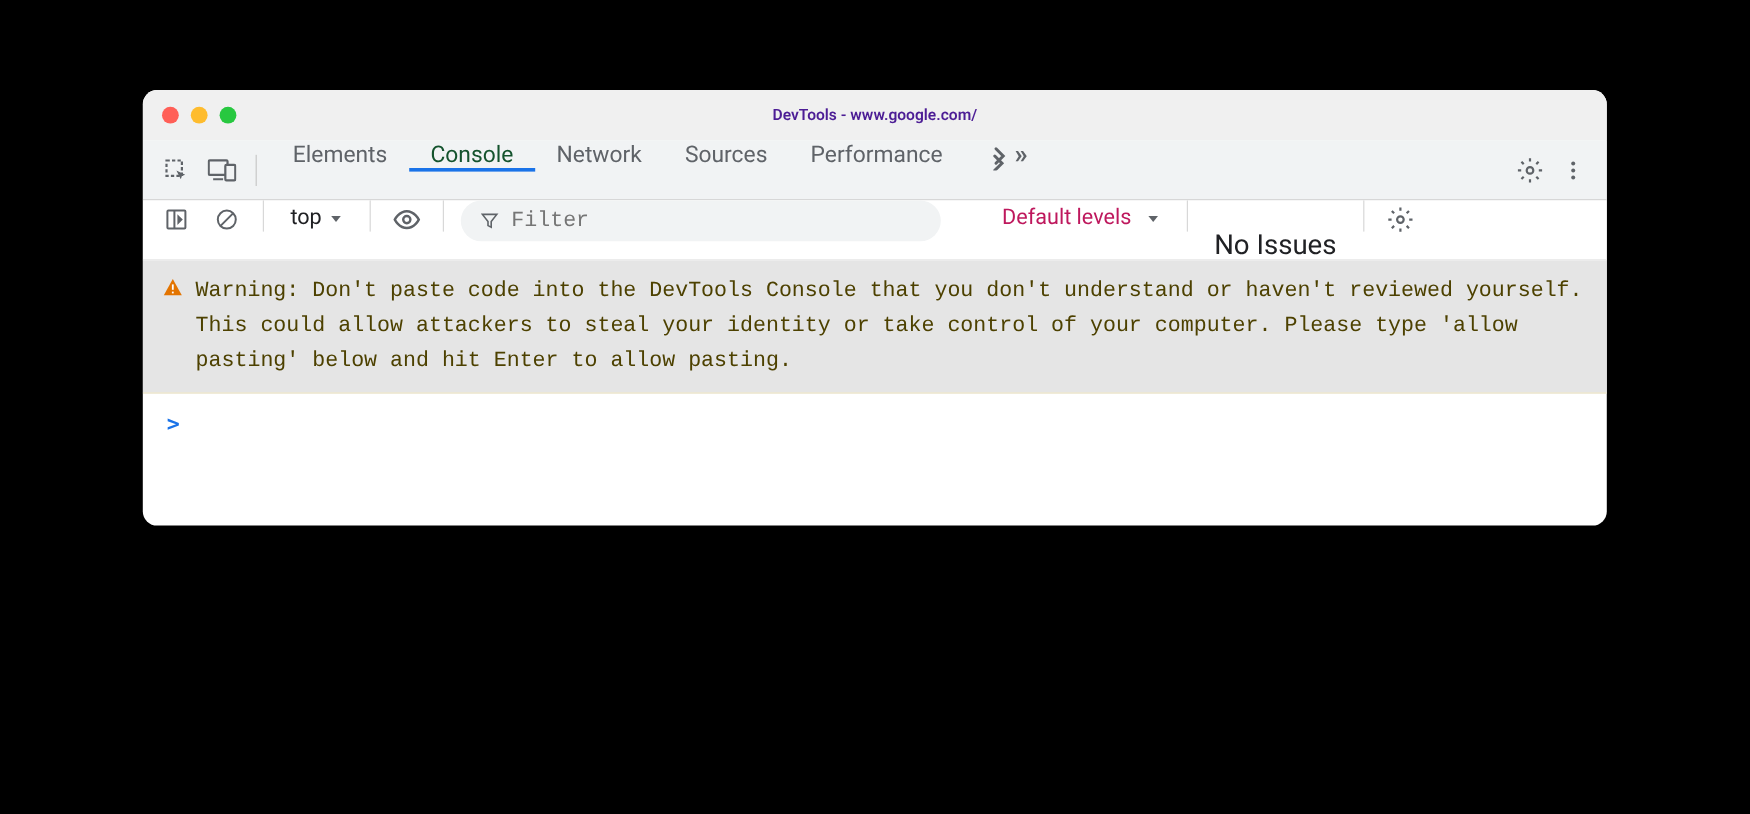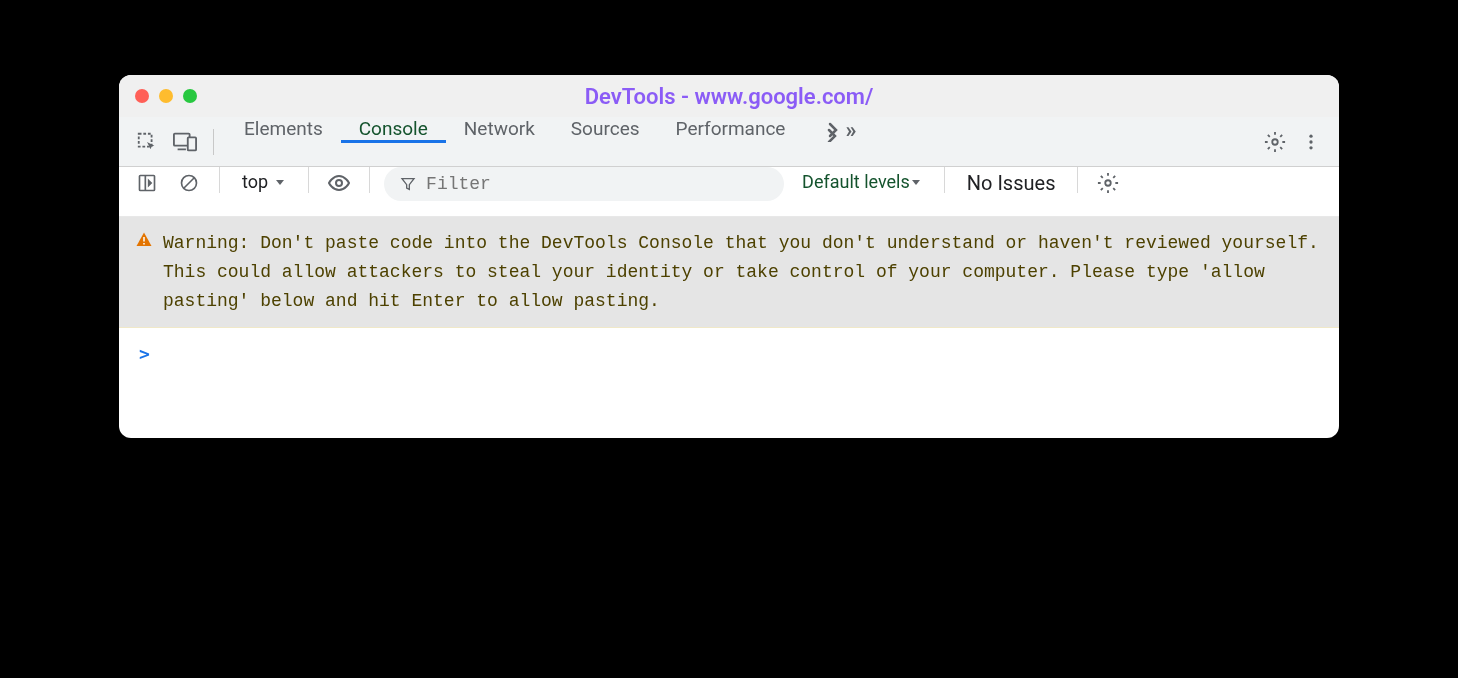--- a/index.html
+++ b/index.html
@@ -37,23 +37,23 @@
       height: 14px;
       border-radius: 50%;
     }
     .tl-close { background: #ff5f57; }
     .tl-min { background: #febc2e; }
     .tl-max { background: #28c840; }
     .window-title {
       position: absolute;
       left: 50%;
       transform: translateX(-50%);
-      font-size: 22px;
+      font-size: 13px;
       font-weight: 600;
-      color: #8b5cf6;
+      color: #4c1d95;
     }
     .devtools-header {
       height: 50px;
       background: #f1f3f4;
       border-bottom: 1px solid #d0d0d0;
       display: flex;
       align-items: center;
       padding: 0 12px;
       gap: 6px;
     }
@@ -138,30 +138,32 @@
       background: transparent;
       outline: none;
       font-size: 18px;
       color: #a16207;
       flex: 1;
       font-family: Liberation Mono, monospace;
     }
     .level-selector {
       display: flex;
       align-items: center;
-      gap: 0;
-      font-size: 18px;
-      color: #14532d;
+      gap: 12px;
+      font-size: 18px;
+      color: #be185d;
       cursor: pointer;
       padding: 4px 8px;
+      margin-left: 33px;
     }
     .issues-label {
-      font-size: 20px;
+      font-size: 23px;
       color: #202124;
       padding: 4px 8px;
+      margin-top: 20px;
     }
     .warning-box {
       background: #e5e5e5;
       border-bottom: 1px solid #f0e8c8;
       padding: 12px 20px 12px 44px;
       position: relative;
       font-family: Menlo, Monaco, "Courier New", monospace;
       font-size: 18px;
       line-height: 1.6;
       color: #4d4100;

